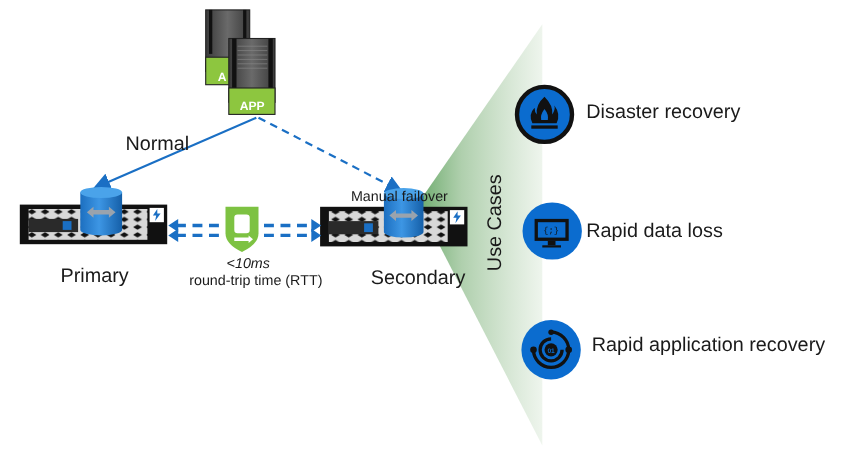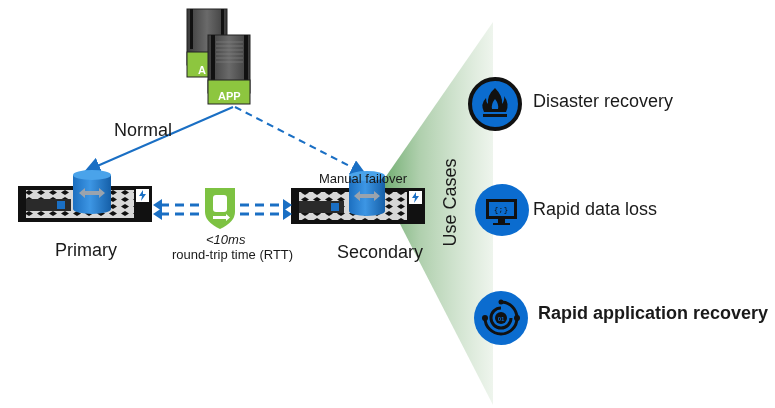--- a/index.html
+++ b/index.html
@@ -9,21 +9,21 @@
   .l-normal{left:114px;top:120px;font-size:18px;}
   .l-failover{left:319px;top:127px;font-size:13px;margin-top:44px;}
   .l-primary{left:55px;top:240px;font-size:18px;}
   .l-secondary{left:307px;top:242px;font-size:18px;margin-left:30px;}
   .l-rtt1{left:206px;top:232px;font-size:13px;font-style:italic;}
   .l-rtt2{left:172px;top:247px;font-size:13px;text-align:center;}
   .l-usecases{left:395px;top:192px;font-size:18px;transform:rotate(-90deg);transform-origin:center;width:110px;text-align:center;}
   .uc{position:absolute;font-size:18px;white-space:nowrap;}
   .uc1{left:533px;top:91px;}
   .uc2{left:533px;top:199px;}
-  .uc3{left:538px;top:303px;font-weight:bold;}
+  .uc3{left:538px;top:303px;}
 </style>
 </head>
 <body>
 
 <svg class="diagram" viewBox="0 0 775 408">
   <defs>
     <linearGradient id="triGrad" x1="0" y1="0" x2="1" y2="0">
       <stop offset="0" stop-color="#4f9a4f" stop-opacity="0.85"></stop>
       <stop offset="0.35" stop-color="#8dbb8a" stop-opacity="0.7"></stop>
       <stop offset="1" stop-color="#e3eee1" stop-opacity="0.6"></stop>

